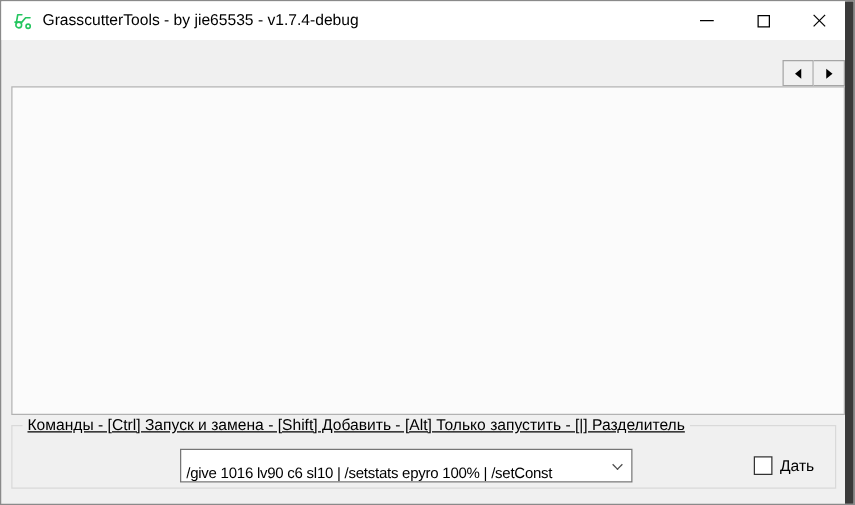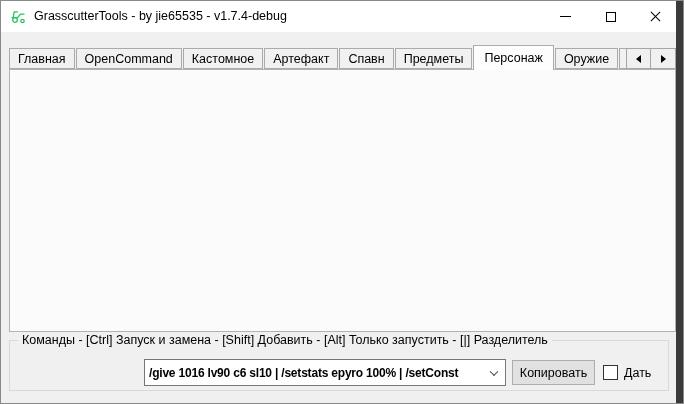--- a/index.html
+++ b/index.html
@@ -30,30 +30,30 @@
   .tab-arrow { width:25px; height:21px; background:#f0f0f0; border:1px solid #a5a5a5;
     display:flex; align-items:center; justify-content:center; }
   .tab-arrow + .tab-arrow { border-left:none; }
   .tri-left { width:0; height:0; border-top:4px solid transparent; border-bottom:4px solid transparent; border-right:5px solid #000; }
   .tri-right { width:0; height:0; border-top:4px solid transparent; border-bottom:4px solid transparent; border-left:5px solid #000; }
   .tabpage { position:absolute; left:8px; top:68px; width:667px; height:263px;
     background:#fbfbfb; border:1px solid #b2b2b2; z-index:1; }
   
   .groupbox { position:absolute; border:1px solid #d9d9d9; }
   .gb-title { position:absolute; top:-9px; left:8px; background:#fbfbfb; padding:0 4px;
-    font-size:12.5px; white-space:nowrap; line-height:16px; }
+    font-size:12.5px; white-space:nowrap; line-height:16px;text-decoration:underline; }
   .gb-form .gb-title { background:#f0f0f0; }
   
   .lbl { position:absolute; font-size:12.5px; white-space:nowrap; line-height:15px; }
   .note { position:absolute; font-size:12px; color:#8c8c8c; white-space:nowrap; }
   .btn { position:absolute; background:#e1e1e1; border:1px solid #adadad; font-size:12.5px;
     display:flex; align-items:center; justify-content:center; white-space:nowrap; }
   .btn.big { font-size:13.5px; }
   .combo { position:absolute; background:#e3e3e3; border:1px solid #767676;
-    display:flex; align-items:center; padding-left:6px; font-size:12.5px;font-weight:bold; }
+    display:flex; align-items:flex-end; padding-left:6px; font-size:12.5px; }
   .combo.white { background:#ffffff; font-size:12px; padding-left:4px; }
   .combo .combo-text { white-space:nowrap; overflow:hidden; flex:1; letter-spacing:-0.2px; }
   .chev { position:absolute; right:8px; top:50%; width:6px; height:6px;
     border-right:1.4px solid #4a4a4a; border-bottom:1.4px solid #4a4a4a;
     transform:translateY(-70%) rotate(45deg); }
   .spin { position:absolute; background:#ffffff; border:1px solid #7a7a7a; display:flex; }
   .spin-val { flex:1; font-size:12.5px; padding:3px 0 0 5px; }
   .spin-btns { width:16px; display:flex; flex-direction:column; padding:1px; gap:1px; }
   .spin-btn { flex:1; background:#f0f0f0; border:1px solid #b5b5b5;
     display:flex; align-items:center; justify-content:center; }
@@ -85,31 +85,20 @@
         <div class="glyph-max"></div>
       </div>
     <div class="win-btn close">
         <div class="glyph-close">
           <i></i>
           <i></i>
         </div>
       </div>
   </div>
 
-  <div class="tabstrip">
-    <div class="tab">Главная</div>
-    <div class="tab">OpenCommand</div>
-    <div class="tab">Кастомное</div>
-    <div class="tab">Артефакт</div>
-    <div class="tab">Спавн</div>
-    <div class="tab">Предметы</div>
-    <div class="tab active">Персонаж</div>
-    <div class="tab">Оружие</div>
-    <div class="tab">Аккаунт</div>
-  </div>
   <div class="tab-arrows">
     <div class="tab-arrow">
         <div class="tri-left"></div>
       </div>
     <div class="tab-arrow">
         <div class="tri-right"></div>
       </div>
   </div>
 
   <div class="tabpage"></div>
@@ -240,22 +229,19 @@
     <span class="link" style="left:191px;top:16px;">все</span>
   </div>
 
   <div class="groupbox gb-form" style="left:8px;top:339px;width:660px;height:51px;">
     <span class="gb-title">Команды - [Ctrl] Запуск и замена - [Shift] Добавить  - [Alt] Только запустить  - [|] Разделитель</span>
 
     <div class="combo white" style="left:134px;top:18px;width:362px;height:27px;">
       <span class="combo-text">/give 1016 lv90 c6 sl10 | /setstats epyro 100% | /setConst</span>
       <span class="chev"></span>
     </div>
-    <div class="btn" style="left:502px;top:19px;width:83px;height:25px;">
-      <span>Копировать</span>
-    </div>
     <div class="checkbox" style="left:593px;top:24px;"></div>
     <span class="lbl" style="left:614px;top:25px;">Дать</span>
   </div>
 
   <div class="dark-strip"></div>
 
 </div>
 
 </body></html>

